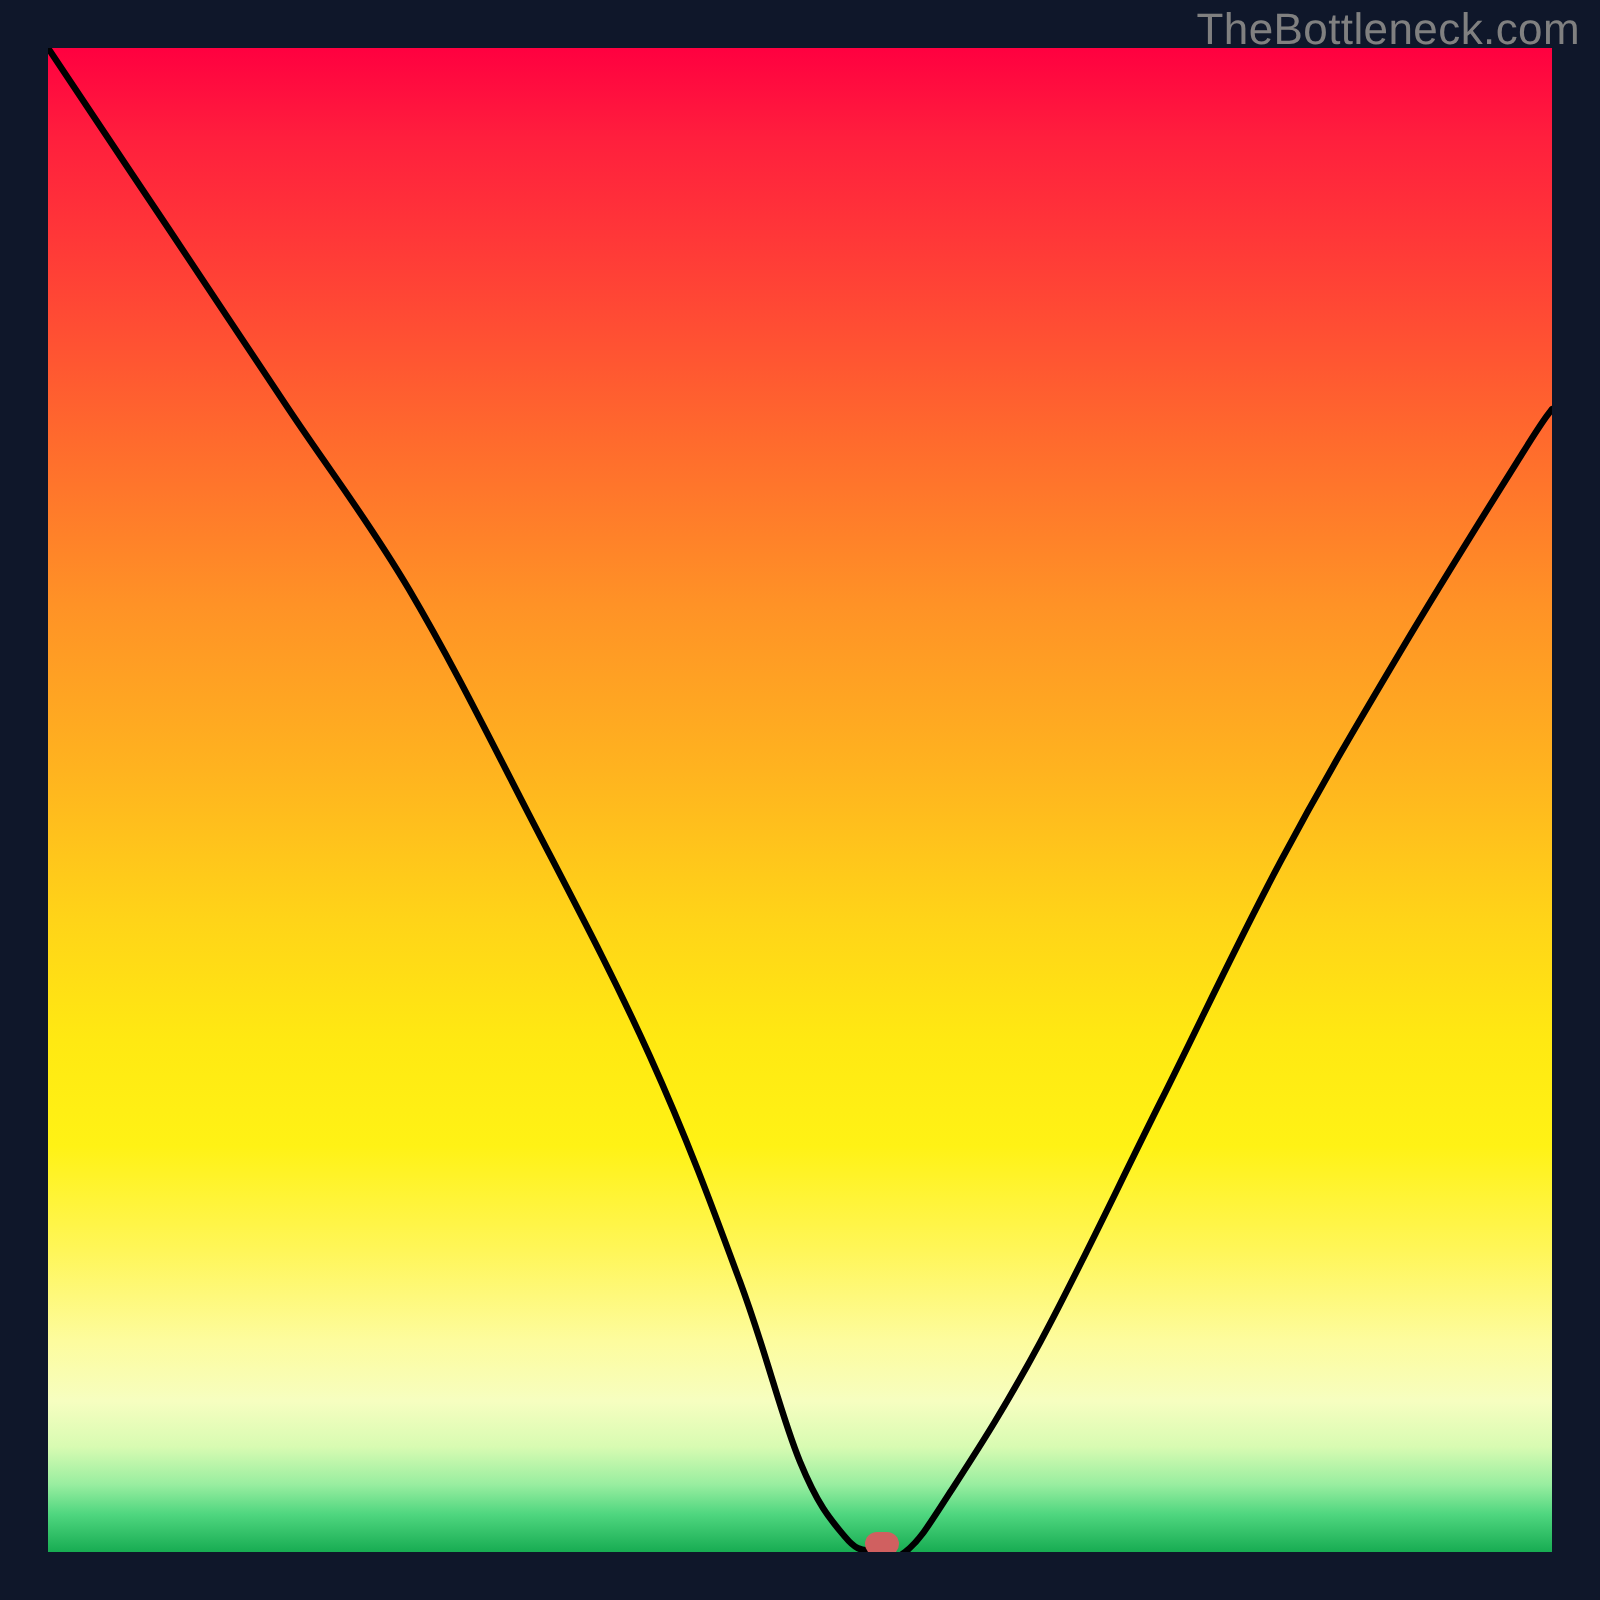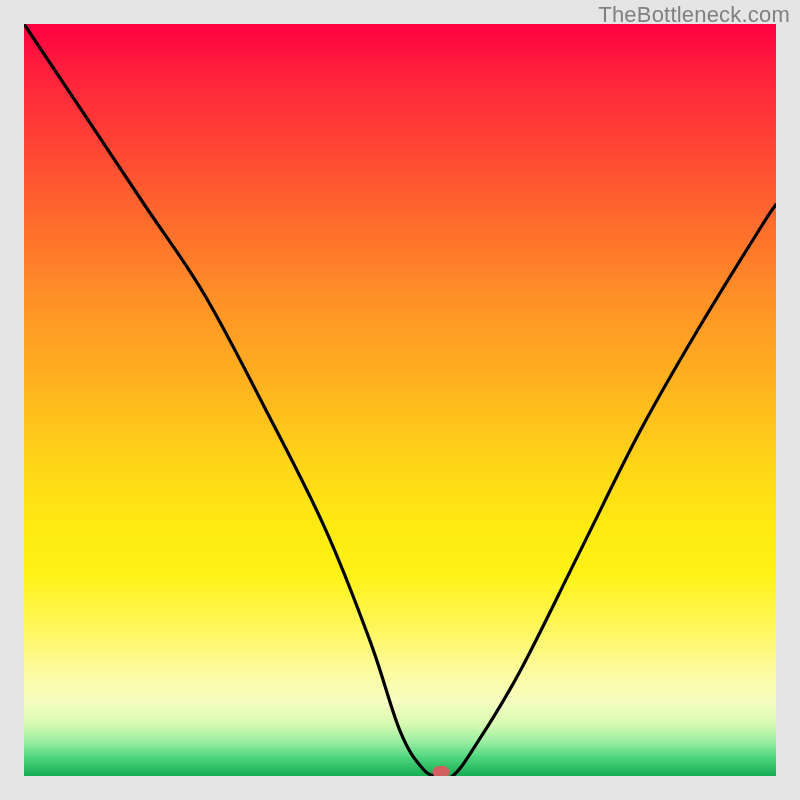--- a/index.html
+++ b/index.html
@@ -8,21 +8,21 @@
     width: 800px;
     height: 800px;
     background: #000;
     overflow: hidden;
     font-family: Arial, Helvetica, sans-serif;
   }
   .frame {
     position: relative;
     width: 800px;
     height: 800px;
-    background: #e5e5e5;
+    background: #0f172a;
   }
   .watermark {
     position: absolute;
     top: 2px;
     right: 10px;
     color: #808080;
     font-size: 22px;
     font-weight: 500;
     letter-spacing: 0.2px;
     z-index: 10;

